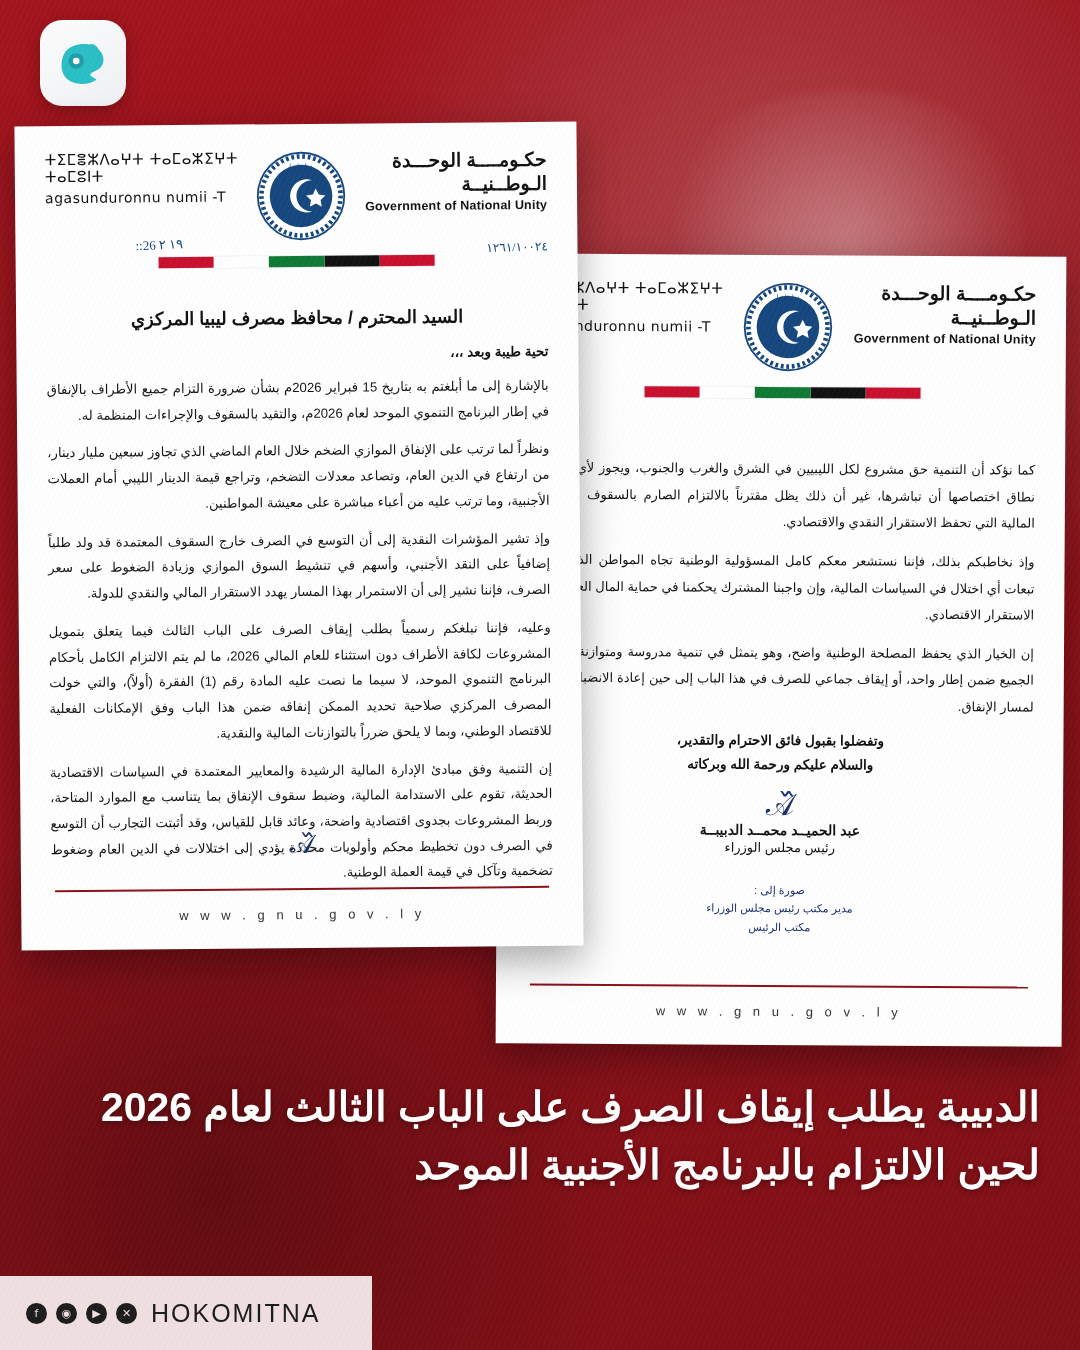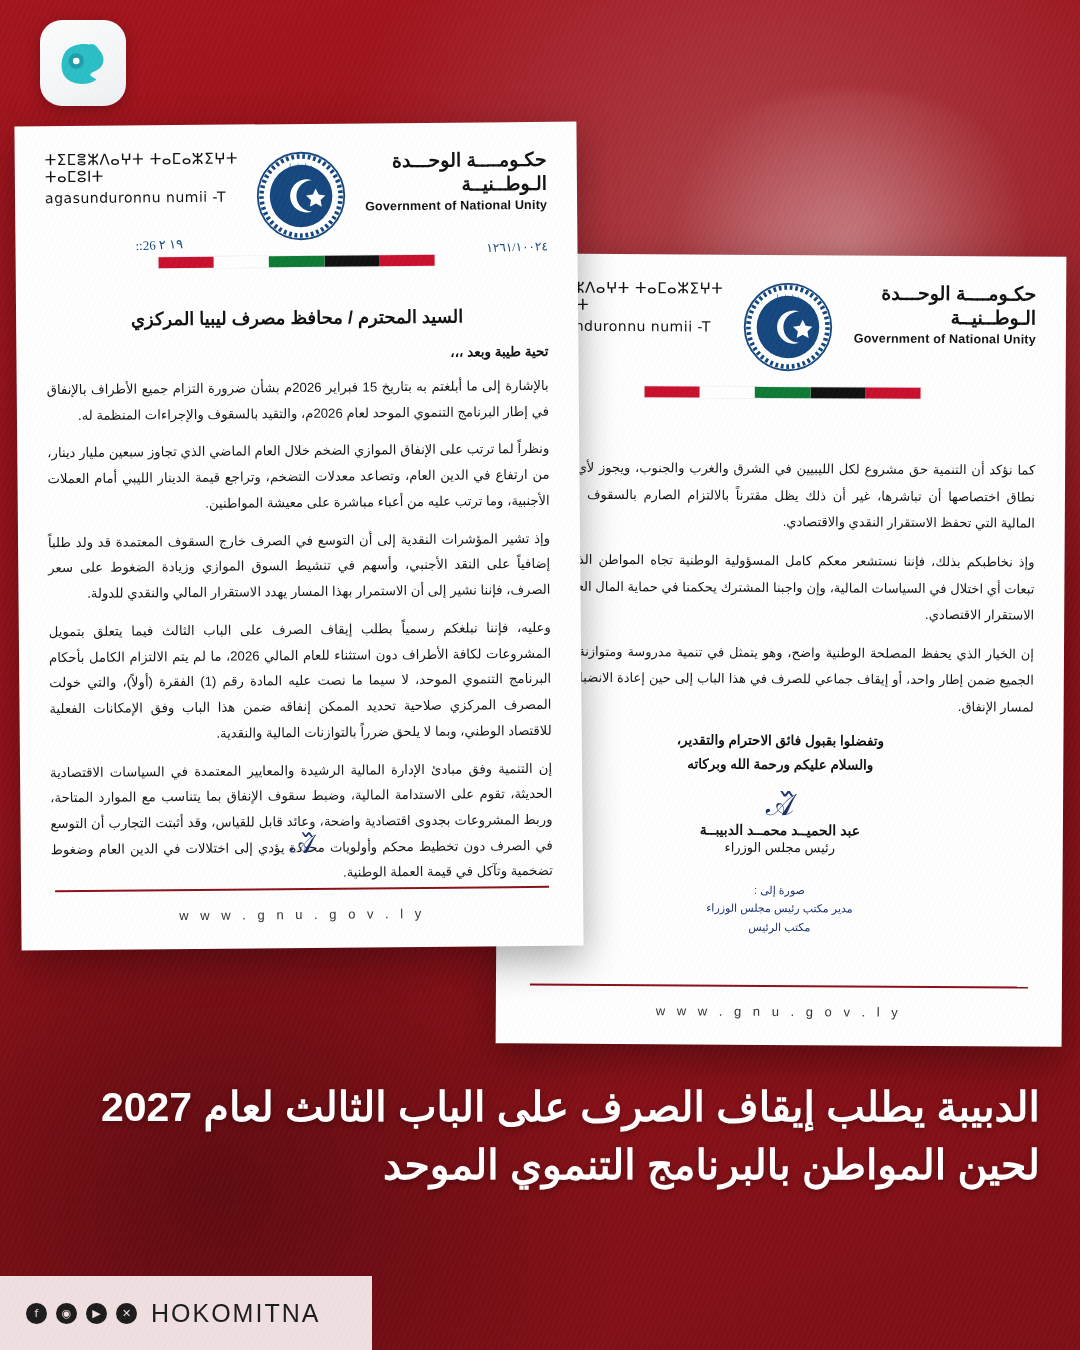--- a/index.html
+++ b/index.html
@@ -300,22 +300,22 @@
       </div>
 
       <div class="sig-small">᷈𝒜</div>
 
       <div class="footer-rule"></div>
       <div class="footer-url">w w w . g n u . g o v . l y</div>
     </div>
   </div>
 
   <div class="headline">
-    <span>الدبيبة يطلب إيقاف الصرف على الباب الثالث لعام 2027</span>
-    <span class="l2">لحين المواطن بالبرنامج التنموي الموحد</span>
+    <span>الدبيبة يطلب إيقاف الصرف على الباب الثالث لعام 2026</span>
+    <span class="l2">لحين الالتزام بالبرنامج الأجنبية الموحد</span>
   </div>
 
   <div class="bottom-pill"></div>
   <div class="brandbar">
     <div class="socials">
       <span>f</span>
       <span>◉</span>
       <span>▶</span>
       <span>✕</span>
     </div>

